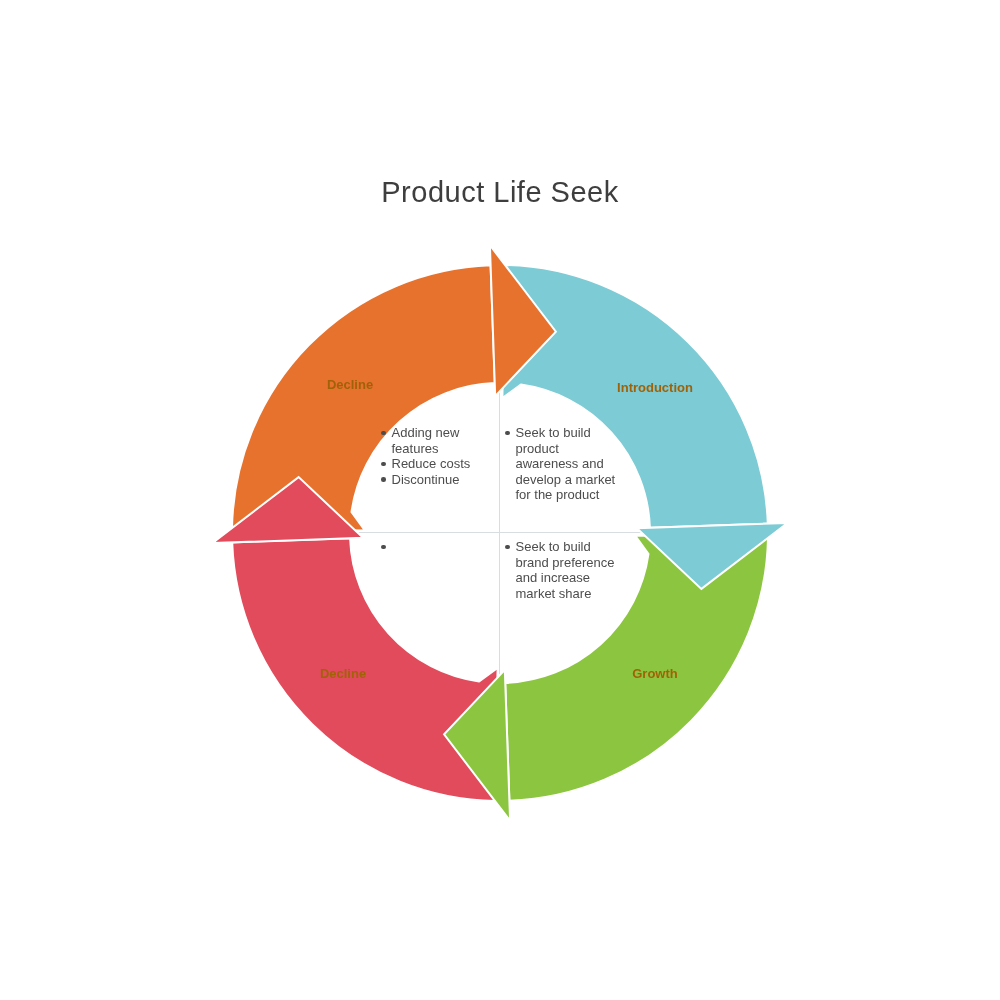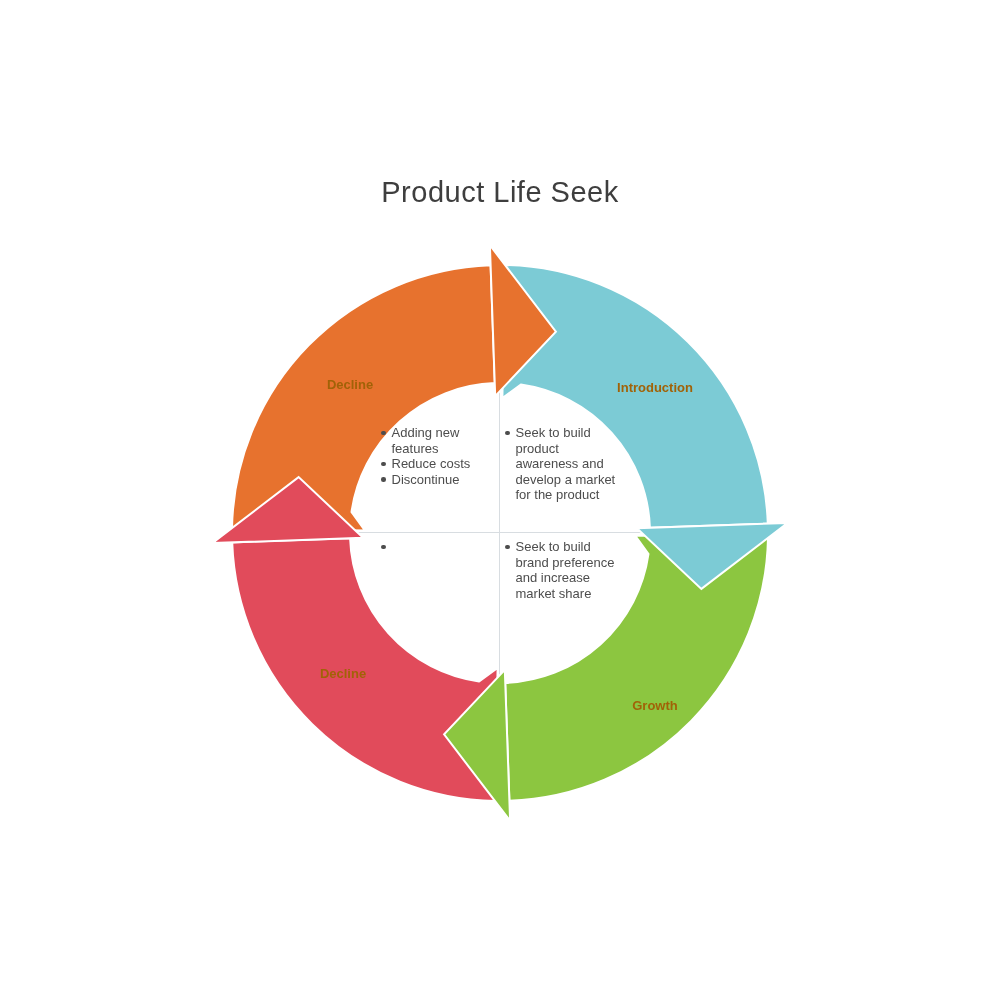--- a/index.html
+++ b/index.html
@@ -42,21 +42,21 @@
     <path class="seg-path" fill="#e14b5b" d="M495.3,801.0 A268,268 0 0 1 232.2,542.4 L350.1,538.2 A150,150 0 0 0 479.1,681.5 L497.6,668.0 Z"></path>
 
     <path class="seg-path" fill="#8cc640" d="M510.1,820.8 L444.1,734.4 L504.8,669.9 Z"></path>
     <path class="seg-path" fill="#7ccbd5" d="M787.8,522.9 L701.4,588.9 L636.9,528.2 Z"></path>
     <path class="seg-path" fill="#e7722e" d="M489.9,245.2 L555.9,331.6 L495.2,396.1 Z"></path>
     <path class="seg-path" fill="#e14b5b" d="M212.2,543.1 L298.6,477.1 L363.1,537.8 Z"></path>
   </svg>
 
   <div class="ring-label" style="left:350px;top:384px;">Decline</div>
   <div class="ring-label" style="left:655px;top:387px;text-align:center;">Introduction</div>
-  <div class="ring-label" style="left:655px;top:673px;margin-top:32px;">Growth</div>
+  <div class="ring-label" style="left:655px;top:673px;">Growth</div>
   <div class="ring-label" style="left:343px;top:673px;">Decline</div>
 
   <div class="notes" style="left:505px;top:425px;width:119px;">
     <div class="note-item">
       <span class="dot"></span>
       <span>Seek to build product awareness and develop a market for the product</span>
     </div>
   </div>
 
   <div class="notes" style="left:381px;top:425px;width:106px;">

